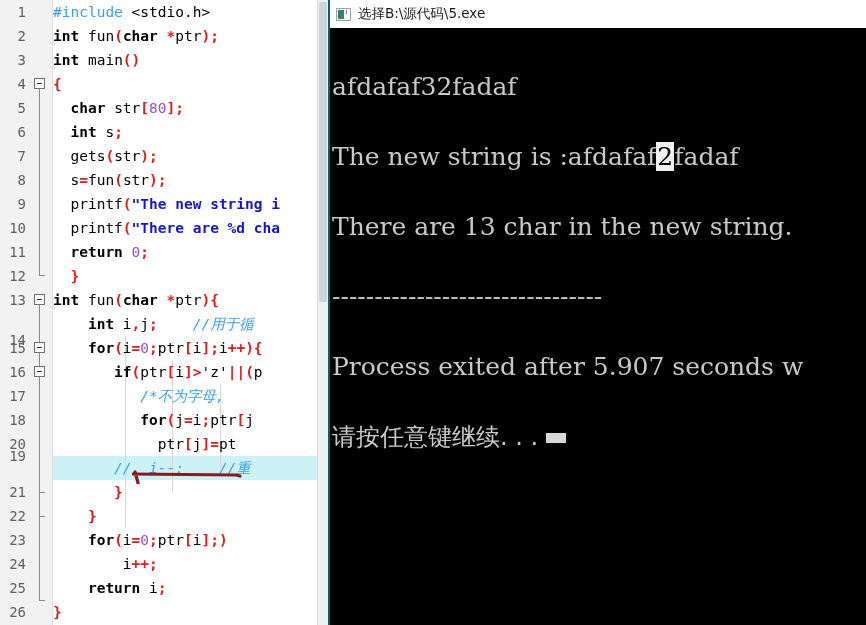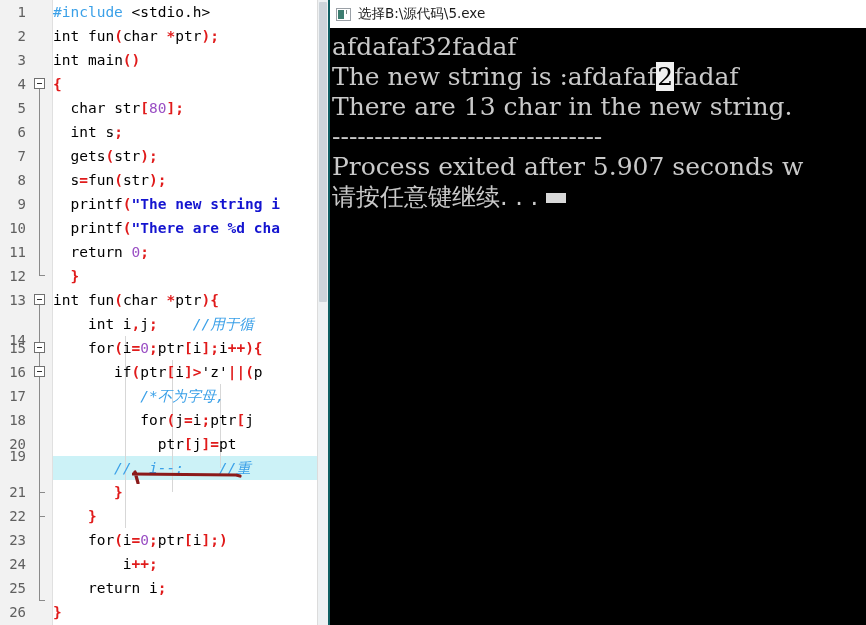--- a/index.html
+++ b/index.html
@@ -72,21 +72,21 @@
   }
   .foldend{
     position:absolute;width:6px;height:1px;background:#8a8a8a;
   }
   
   .guide{
     position:absolute;width:1px;background:#d7d7d7;
   }
 
   
-  .kw{color:#000000;font-weight:normal;}
+  .kw{color:#000000;font-weight:bold;}
   .fn{color:#000000;}
   .pun{color:#e01b1b;font-weight:bold;}
   .num{color:#9a4fc4;}
   .str{color:#1414d0;font-weight:bold;}
   .cmt{color:#3aa0e8;font-style:italic;}
   .op{color:#e01b1b;font-weight:bold;}
   .pl{color:#000000;}
 
   
   #annot{
@@ -126,21 +126,21 @@
   #console-body{
     position:absolute;left:0;top:28px;width:536px;height:597px;
     background:#000000;overflow:hidden;
     padding:4px 0 0 2px;box-sizing:border-box;
   }
   .cline{
     position:relative;
     height:30px;line-height:30px;
     font-family:"DejaVu Serif", serif;
     font-size:25px;color:#c9c9c9;
-    white-space:pre;letter-spacing:0px;
+    white-space:pre;letter-spacing:0px;margin-top:40px;
   }
   .cline.cjk{
     font-family:"DejaVu Sans", sans-serif;
     font-size:24px;
   }
   .sel{
     background:#f0f0f0;color:#000000;padding:0 1px;
   }
   .curs{
     display:inline-block;width:20px;height:10px;background:#d8d8d8;

